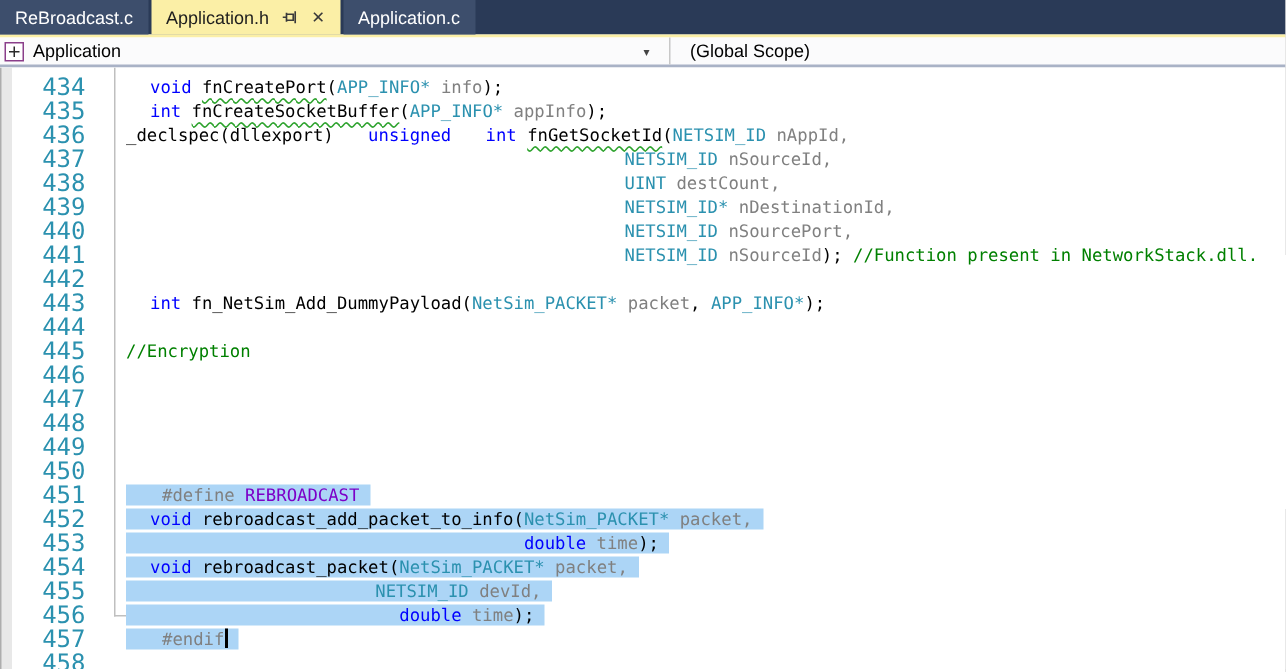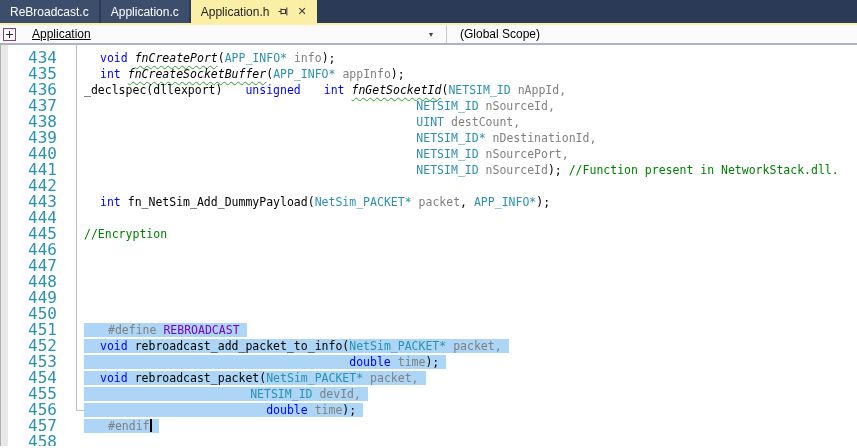--- a/index.html
+++ b/index.html
@@ -37,21 +37,21 @@
   .combo-left { width:446px; display:flex; align-items:center; height:100%; }
   .scope-icon {
     width:13px; height:13px; margin-left:3px; flex:0 0 auto;
     border:1px solid #8A3E8A; background:#fff; position:relative;
   }
   .scope-icon::before, .scope-icon::after {
     content:""; position:absolute; background:#2b2b2b;
   }
   .scope-icon::before { left:2px; top:5px; width:7px; height:1px; }
   .scope-icon::after  { left:5px; top:2px; width:1px; height:7px; }
-  .combo-left .label { margin-left:16px;text-decoration:underline; }
+  .combo-left .label { margin-left:6px; }
   .combo-arrow { margin-left:auto; margin-right:13px; font-size:8px; color:#444; }
   .combo-sep { width:1px; height:100%; background:#C8C8C8; }
   .combo-right { display:flex; align-items:center; height:100%; padding-left:13px; }
   
   .editor { position:relative; height:401px; background:var(--editor_bg,#fff); overflow:hidden; }
   .gutter-strip {
     position:absolute; left:0; top:0; bottom:0; width:8px;
     background:var(--gutter,#E8E8E8); border-left:1px solid #ADADAD;
   }
   .outline-line { position:absolute; left:76px; top:0; width:1px; height:366px; background:var(--outline,#BFBFBF); }
@@ -71,52 +71,52 @@
   .ty { color:var(--type,#2B91AF); }
   .pa { color:var(--param,#808080); }
   .co { color:var(--comment,#008000); }
   .pp { color:var(--preproc,#808080);padding-left:24px; }
   .mc { color:var(--macro,#7C00C8); }
   .pl { color:var(--plain,#000); }
   .fn {
     color:var(--plain,#000);
     text-decoration:underline; text-decoration-style:wavy;
     text-decoration-color:var(--squiggle,#2EA32E);
-    text-decoration-thickness:1px; text-underline-offset:3px;font-style:italic;
+    text-decoration-thickness:1px; text-underline-offset:3px;
   }
   .caret {
     display:inline-block; width:2px; height:13px; background:#000;
     vertical-align:-2px;
   }
 </style>
 </head>
 <body>
 
 <div class="screen">
 
   <div class="tabbar">
     <div class="tab">
       <span>ReBroadcast.c</span>
     </div>
-    <div class="tab">
-      <span>Application.c</span>
-    </div>
     <div class="tab active">
       <span>Application.h</span>
       <span class="pin">
         <svg width="11" height="11" viewBox="0 0 11 11">
           <g stroke="#3a3a3a" stroke-width="1.1" fill="none">
             <path d="M0.5 5.5 H3"></path>
             <path d="M3 2.5 V8.5"></path>
             <path d="M3 3.5 H7.5 V7.5 H3"></path>
             <path d="M8.8 1.5 V9.5"></path>
           </g>
         </svg>
       </span>
       <span class="close">✕</span>
+    </div>
+    <div class="tab">
+      <span>Application.c</span>
     </div>
   </div>
   <div class="tabstrip"></div>
 
   <div class="navbar">
     <div class="combo-left">
       <span class="scope-icon"></span>
       <span class="label">Application</span>
       <span class="combo-arrow">▾</span>
     </div>

